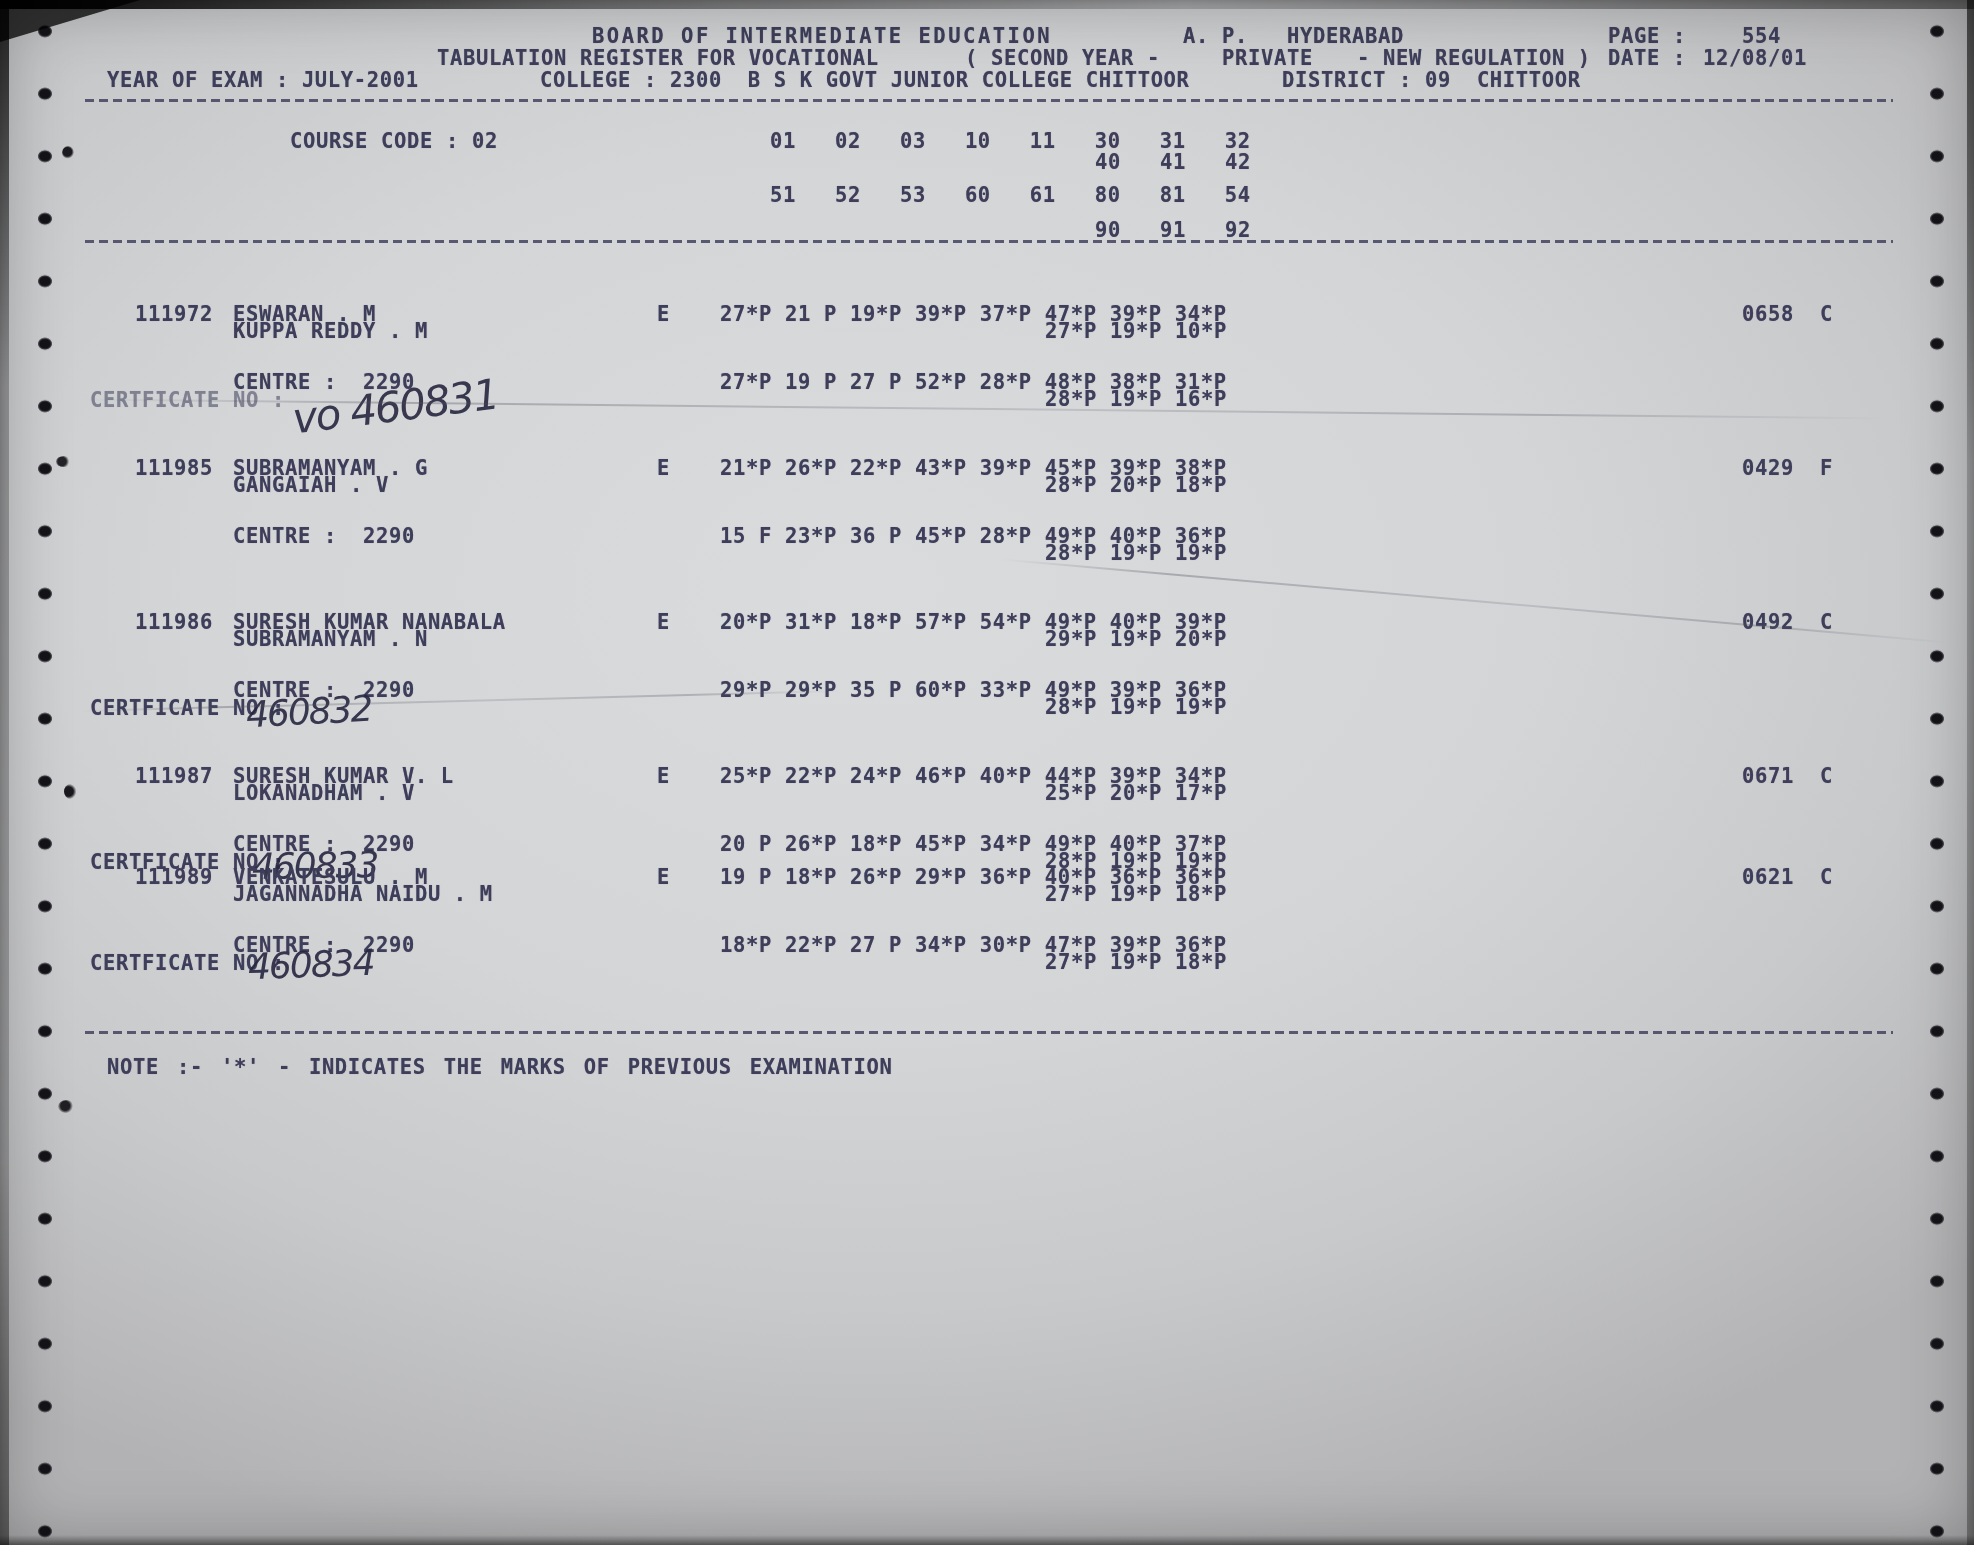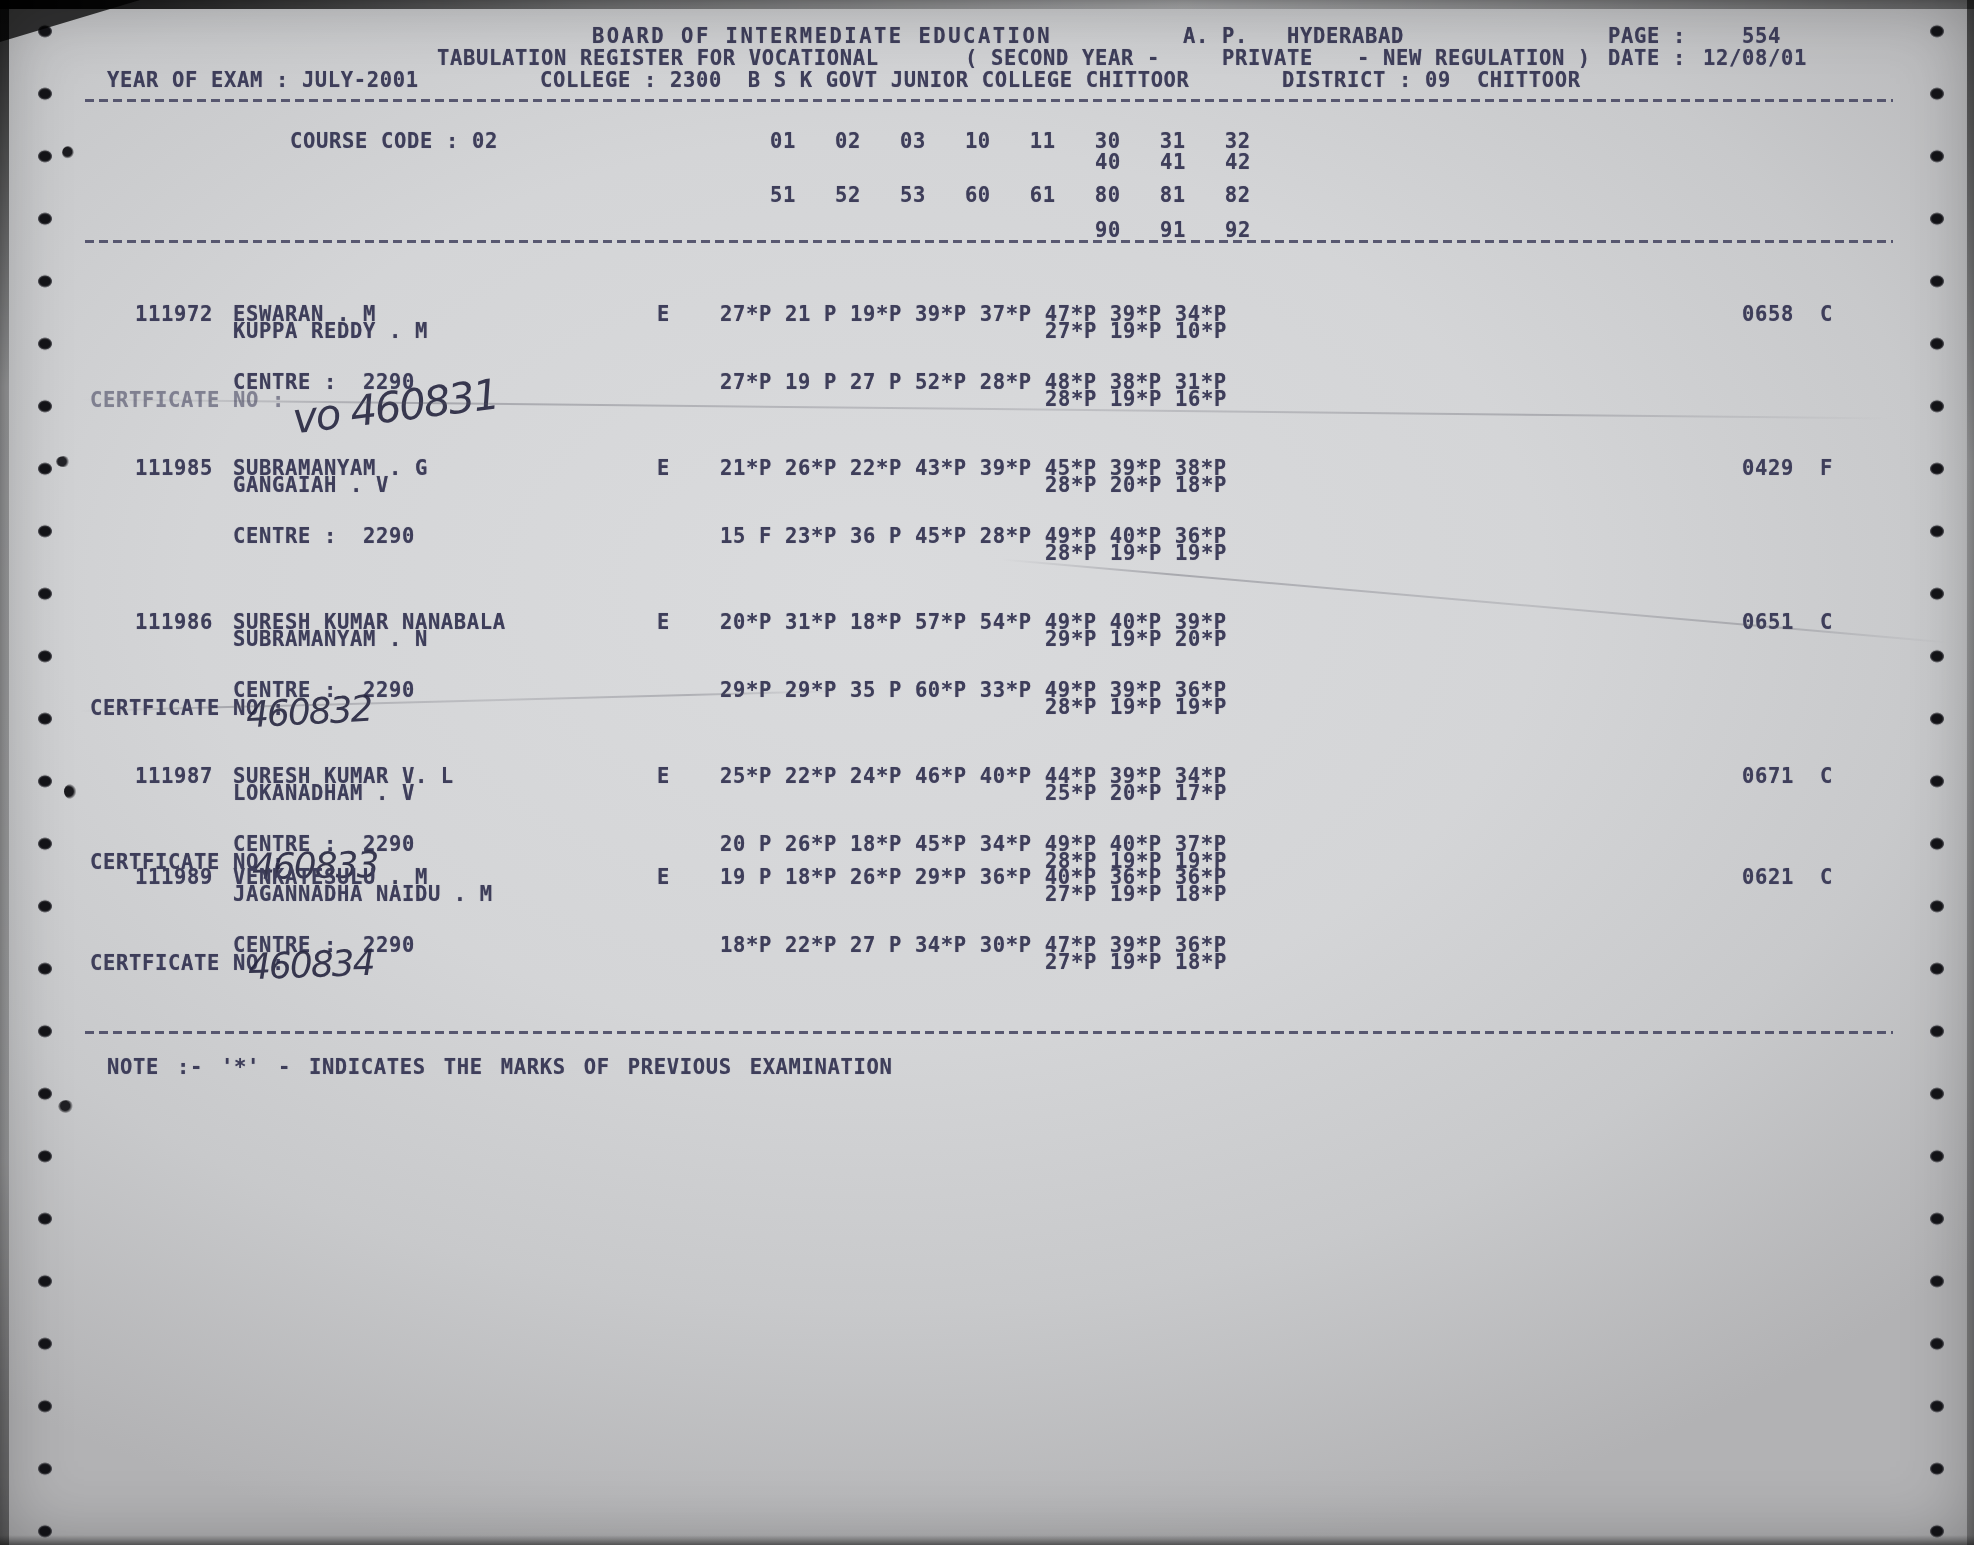--- a/index.html
+++ b/index.html
@@ -110,21 +110,21 @@
     <span class="txt" style="left:540px;top:70px">COLLEGE : 2300  B S K GOVT JUNIOR COLLEGE CHITTOOR</span>
     <span class="txt" style="left:1282px;top:70px">DISTRICT : 09  CHITTOOR</span>
   </div>
 
   <div class="dash" style="top:99px"></div>
 
   <div>
     <span class="txt" style="left:290px;top:131px">COURSE CODE : 02</span>
     <span class="txt" style="left:770px;top:131px">01   02   03   10   11   30   31   32</span>
     <span class="txt" style="left:1095px;top:152px">40   41   42</span>
-    <span class="txt" style="left:770px;top:185px">51   52   53   60   61   80   81   82</span>
+    <span class="txt" style="left:770px;top:185px">51   52   53   60   61   80   81   54</span>
     <span class="txt" style="left:1095px;top:220px">90   91   92</span>
   </div>
 
   <div class="dash" style="top:240px"></div>
 
   <div class="record" style="top:304px">
     <span class="txt" style="left:135px;top:0">111972</span>
     <span class="txt" style="left:233px;top:0">ESWARAN . M</span>
     <span class="txt" style="left:233px;top:17px">KUPPA REDDY . M</span>
     <span class="txt" style="left:657px;top:0">E</span>
@@ -151,21 +151,21 @@
     <span class="txt" style="left:1045px;top:85px">28*P 19*P 19*P</span>
   </div>
 
   <div class="record" style="top:612px">
     <span class="txt" style="left:135px;top:0">111986</span>
     <span class="txt" style="left:233px;top:0">SURESH KUMAR NANABALA</span>
     <span class="txt" style="left:233px;top:17px">SUBRAMANYAM . N</span>
     <span class="txt" style="left:657px;top:0">E</span>
     <span class="txt" style="left:720px;top:0">20*P 31*P 18*P 57*P 54*P 49*P 40*P 39*P</span>
     <span class="txt" style="left:1045px;top:17px">29*P 19*P 20*P</span>
-    <span class="txt" style="left:1742px;top:0">0651  C</span>
+    <span class="txt" style="left:1742px;top:0">0492  C</span>
     <span class="txt" style="left:233px;top:68px">CENTRE :  2290</span>
     <span class="txt" style="left:720px;top:68px">29*P 29*P 35 P 60*P 33*P 49*P 39*P 36*P</span>
     <span class="txt" style="left:1045px;top:85px">28*P 19*P 19*P</span>
     <span class="txt" style="left:90px;top:86px">CERTFICATE NO :</span>
     <span class="hand" style="left:246px;top:82px;transform:rotate(-3deg)">460832</span>
   </div>
 
   <div class="record" style="top:766px">
     <span class="txt" style="left:135px;top:0">111987</span>
     <span class="txt" style="left:233px;top:0">SURESH KUMAR V. L</span>

